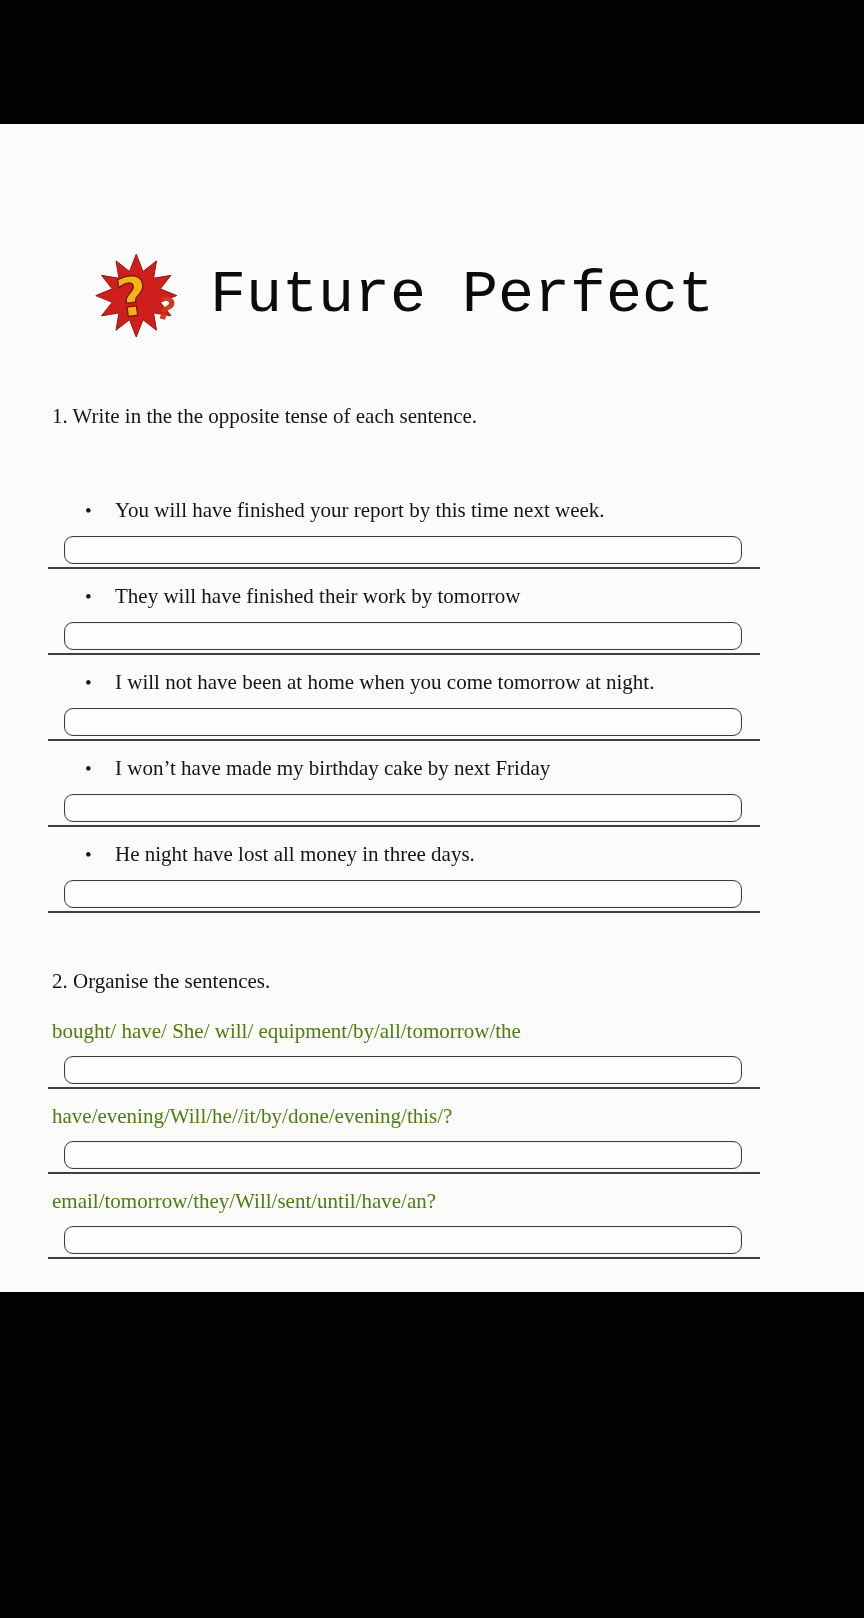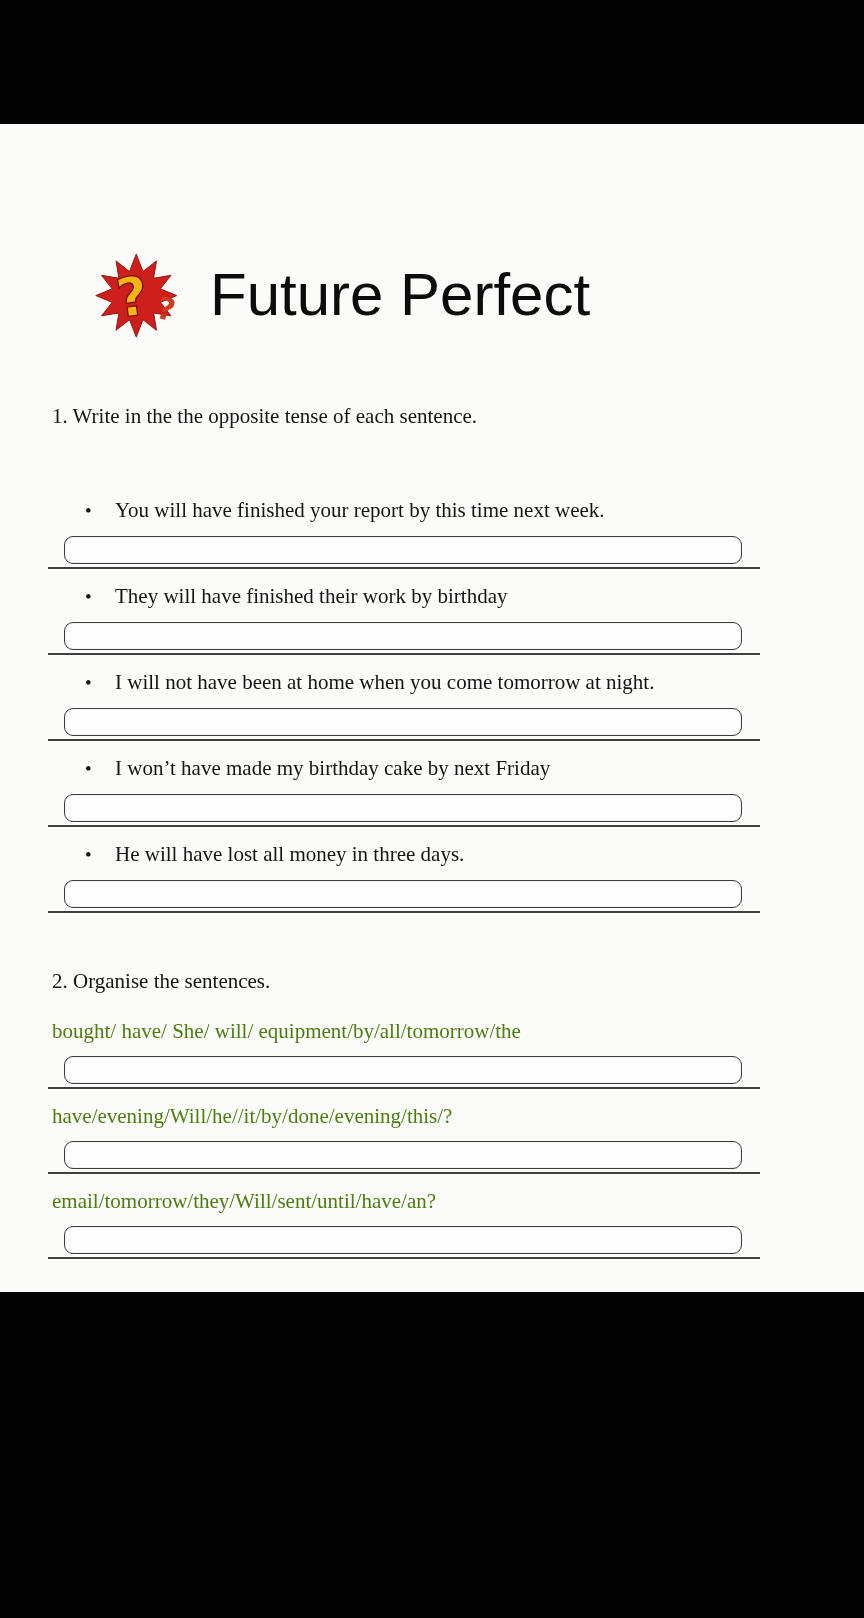--- a/index.html
+++ b/index.html
@@ -40,21 +40,21 @@
   
   .title-row {
     display: flex;
     align-items: center;
     gap: 14px;
     margin: 122px 0 0 38px;
     height: 104px;
   }
   .splash-icon svg { display: block; }
   .doc-title {
-    font-family: Liberation Sans, sans-serif;
+    font-family: Liberation Mono, monospace;
     font-size: 60px;
     letter-spacing: 0px;
     color: #0c0c0c;
     white-space: nowrap;
     line-height: 1;
     padding-bottom: 6px;
   }
   
   .sec-heading {
     font-size: 21px;
@@ -137,21 +137,21 @@
             <span class="bullet">•</span>
             <span>You will have finished your report by this time next week.</span>
           </div>
           <input type="text" class="answer-box" value="" style="">
           <div class="rule"></div>
         </div>
 
         <div class="ex-item">
           <div class="item-line">
             <span class="bullet">•</span>
-            <span>They will have finished their work by birthday</span>
+            <span>They will have finished their work by tomorrow</span>
           </div>
           <input type="text" class="answer-box" value="" style="">
           <div class="rule"></div>
         </div>
 
         <div class="ex-item">
           <div class="item-line">
             <span class="bullet">•</span>
             <span>I will not have been at home when you come tomorrow at night.</span>
           </div>
@@ -164,21 +164,21 @@
             <span class="bullet">•</span>
             <span>I won’t have made my birthday cake by next Friday</span>
           </div>
           <input type="text" class="answer-box" value="" style="">
           <div class="rule"></div>
         </div>
 
         <div class="ex-item">
           <div class="item-line">
             <span class="bullet">•</span>
-            <span>He will have lost all money in three days.</span>
+            <span>He night have lost all money in three days.</span>
           </div>
           <input type="text" class="answer-box" value="" style="">
           <div class="rule"></div>
         </div>
 
       </div>
 
       <div class="sec-heading second">2.  Organise the sentences.</div>
 
       <div class="items-2">

